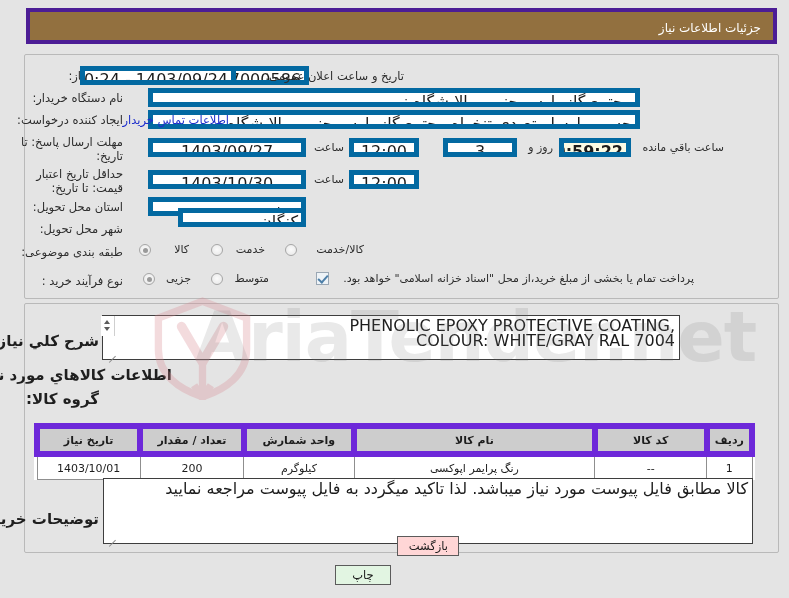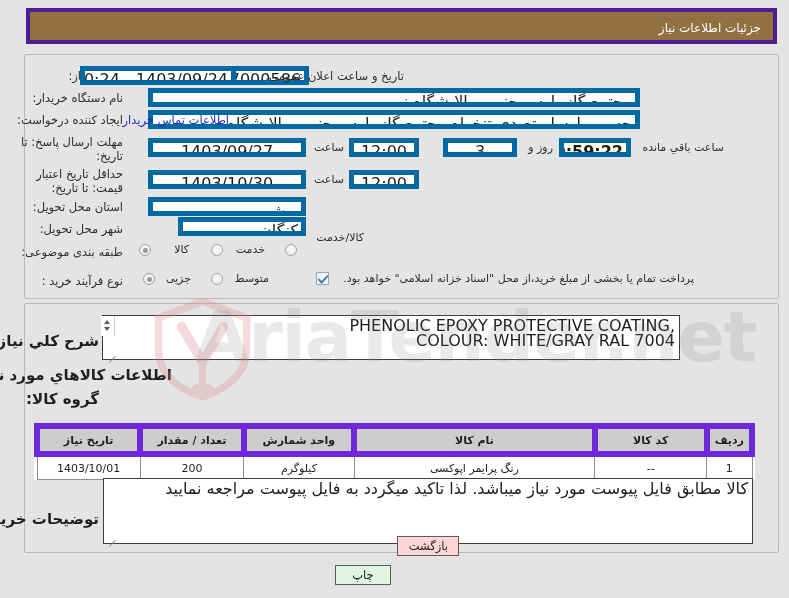--- a/index.html
+++ b/index.html
@@ -282,32 +282,32 @@
 
   <div class="lbl wrap" style="right:666px; top:167px; width:112px;">حداقل تاریخ اعتبار قیمت: تا تاریخ:</div>
   <div class="fld" style="right:483px; top:170px; width:158px;">1403/10/30</div>
   <div class="minitxt" style="right:445px; top:173px;">ساعت</div>
   <div class="fld" style="right:370px; top:170px; width:70px;">12:00</div>
 
   <div class="lbl" style="right:666px; top:200px;">استان محل تحویل:</div>
   <div class="fld rtlval" style="right:483px; top:197px; width:158px;">بوشهر</div>
 
   <div class="lbl" style="right:666px; top:222px;">شهر محل تحویل:</div>
-  <div class="fld rtlval" style="right:483px; top:217px; width:128px;margin-left:24px;">کنگان</div>
+  <div class="fld rtlval" style="right:483px; top:208px; width:128px;margin-left:24px;">کنگان</div>
 
   <div class="lbl" style="right:666px; top:245px;">طبقه بندی موضوعی:</div>
 
   <div class="radio on" style="right:638px; top:244px;"></div>
   <div class="minitxt" style="right:600px; top:243px;">کالا</div>
 
   <div class="radio" style="right:566px; top:244px;"></div>
   <div class="minitxt" style="right:524px; top:243px;">خدمت</div>
 
   <div class="radio" style="right:492px; top:244px;"></div>
-  <div class="minitxt" style="right:425px; top:231px;">کالا/خدمت</div>
+  <div class="minitxt" style="right:425px; top:243px;">کالا/خدمت</div>
 
   <div class="lbl" style="right:666px; top:274px;">نوع فرآیند خرید :</div>
 
   <div class="radio on" style="right:634px; top:273px;"></div>
   <div class="minitxt" style="right:598px; top:272px;">جزیی</div>
 
   <div class="radio" style="right:566px; top:273px;"></div>
   <div class="minitxt" style="right:520px; top:272px;">متوسط</div>
 
   <div class="chk on" style="right:460px; top:272px;"></div>

